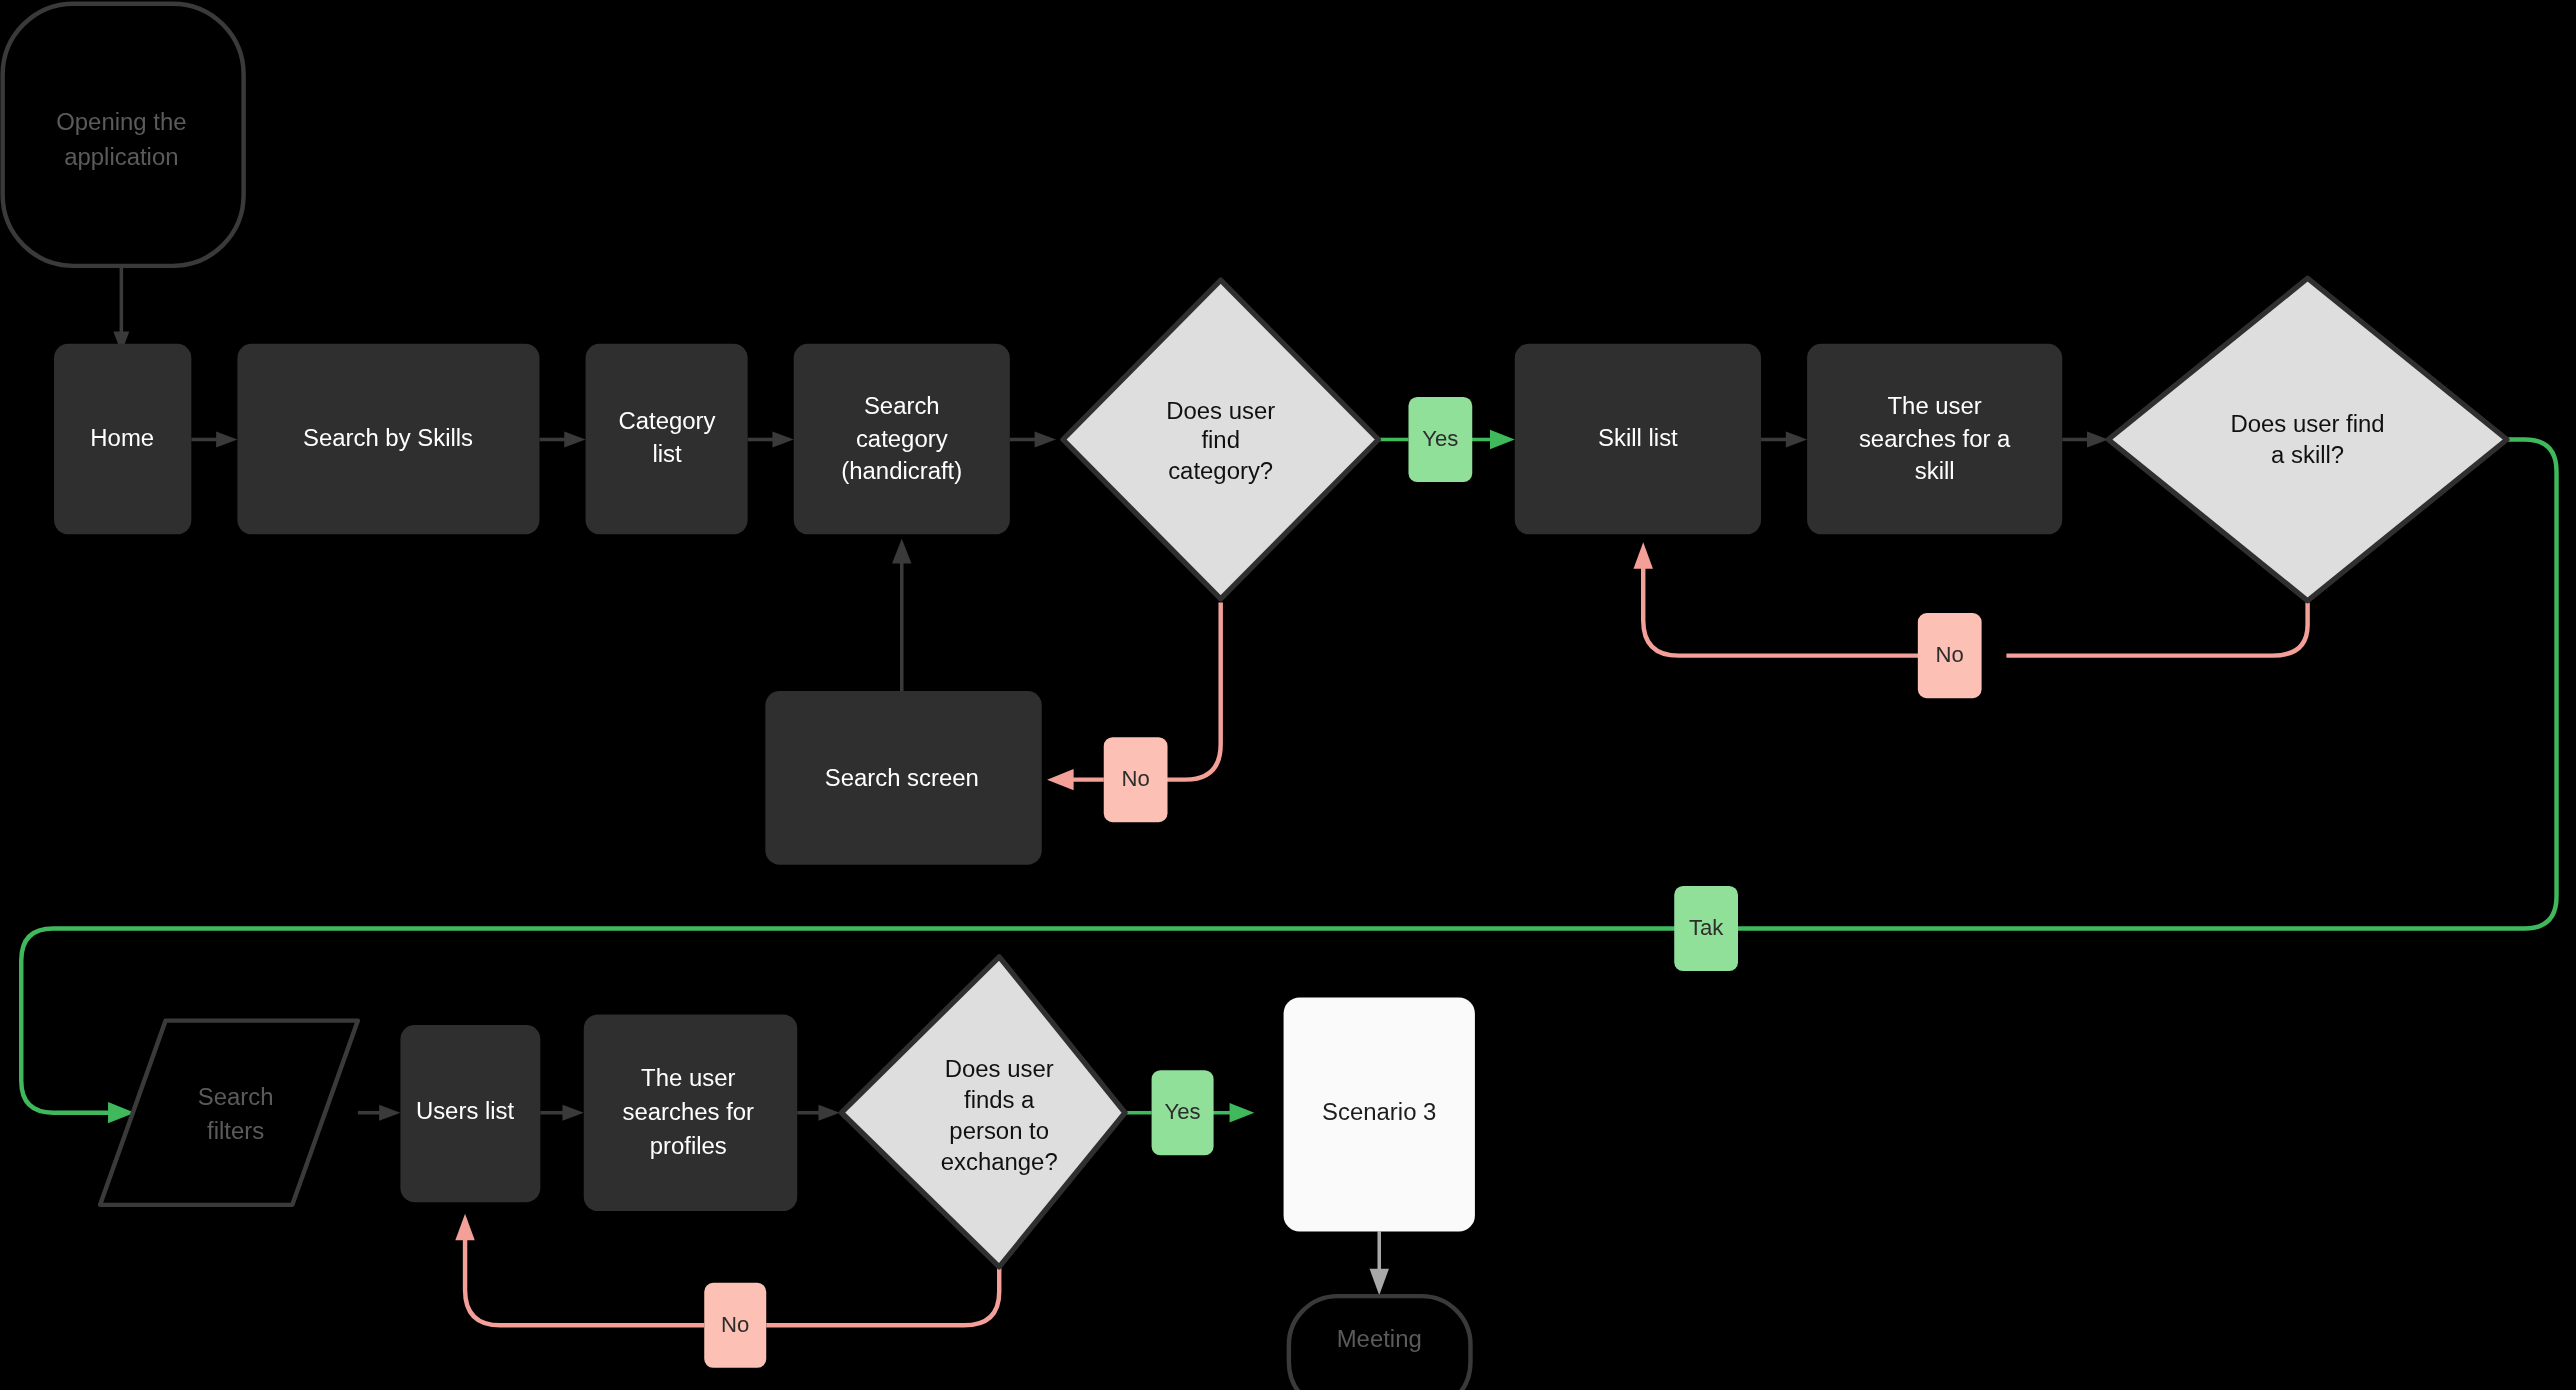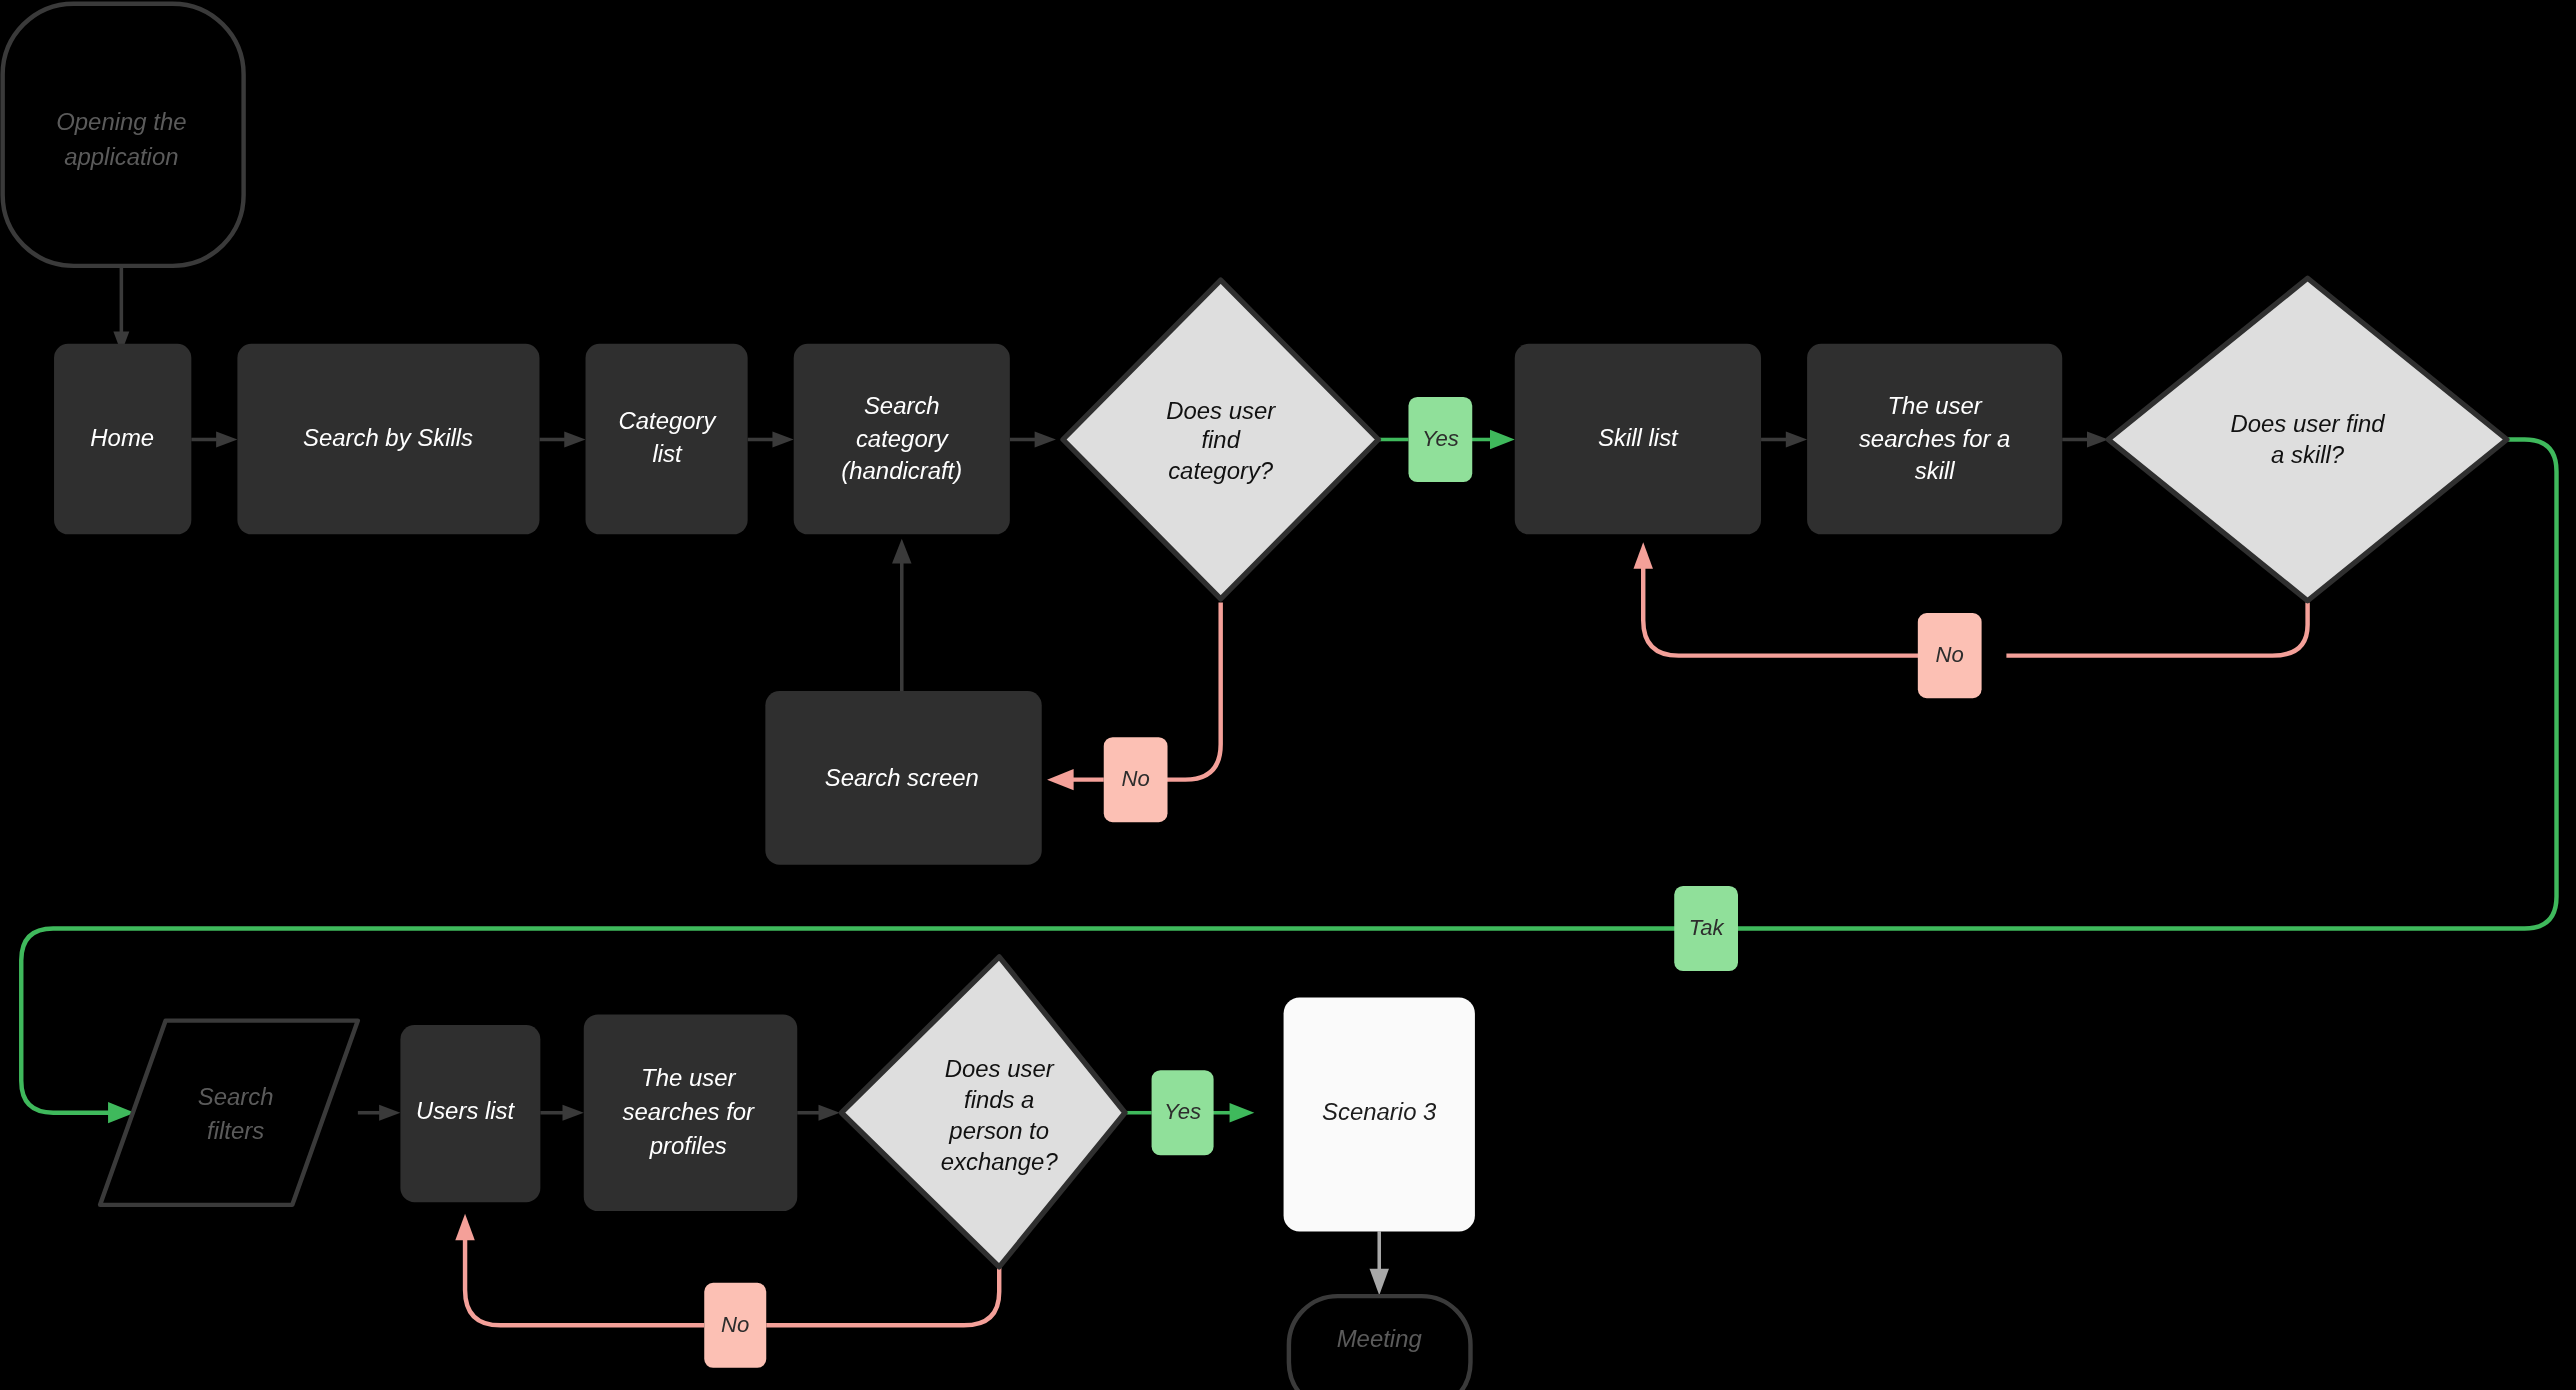--- a/index.html
+++ b/index.html
@@ -11,21 +11,20 @@
     width: 2576px;
     height: 1391px;
     overflow: hidden;
     font-family: "Liberation Sans", sans-serif;
   }
   #canvas {
     position: relative;
     width: 2576px;
     height: 1240px;
     background: #000000;
-    font-style: italic;
   }
   svg#flow {
     position: absolute;
     top: 0;
     left: 0;
     width: 2576px;
     height: 1391px;
     display: block;
   }
   

